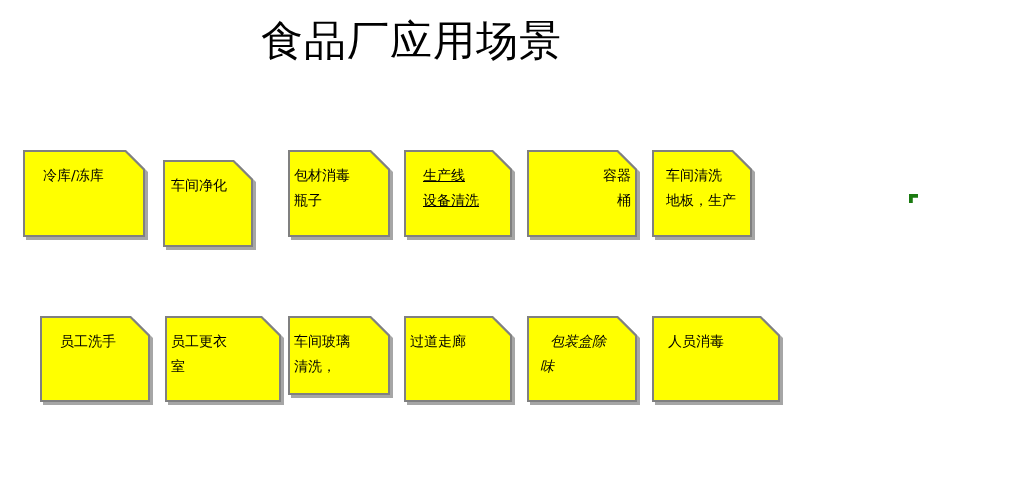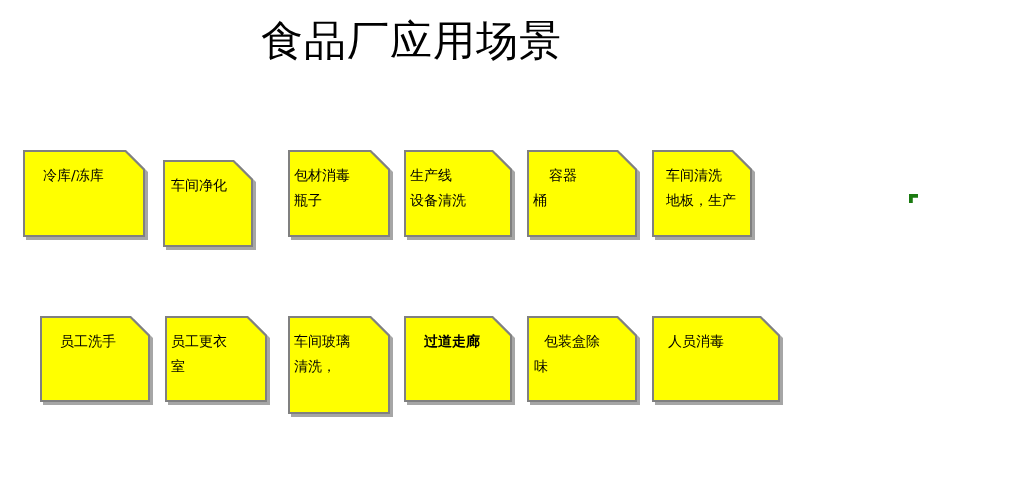--- a/index.html
+++ b/index.html
@@ -124,70 +124,70 @@
           <div class="shadow"></div>
           <div class="border"></div>
           <div class="fill"></div>
           <div class="note-text" style="padding-left: 6px;">包材消毒
 瓶子</div>
         </div>
         <div class="note" style="left: 404px; top: 150px; width: 108px; height: 87px;">
           <div class="shadow"></div>
           <div class="border"></div>
           <div class="fill"></div>
-          <div class="note-text" style="padding-left: 6px;">生产线
+          <div class="note-text" style="padding-left: 19px; text-decoration: underline;">生产线
 设备清洗</div>
         </div>
         <div class="note" style="left: 527px; top: 150px; width: 110px; height: 87px;">
           <div class="shadow"></div>
           <div class="border"></div>
           <div class="fill"></div>
-          <div class="note-text" style="padding-left: 6px; text-indent: 16px;">容器
+          <div class="note-text" style="padding-left: 6px; text-indent: 16px; text-align: right;">容器
 桶</div>
         </div>
         <div class="note" style="left: 652px; top: 150px; width: 100px; height: 87px;">
           <div class="shadow"></div>
           <div class="border"></div>
           <div class="fill"></div>
           <div class="note-text" style="padding-left: 14px;">车间清洗
 地板，生产</div>
         </div>
       </div>
       <div>
         <div class="note" style="left: 40px; top: 316px; width: 110px; height: 86px;">
           <div class="shadow"></div>
           <div class="border"></div>
           <div class="fill"></div>
           <div class="note-text" style="padding-left: 20px;">员工洗手</div>
         </div>
-        <div class="note" style="left: 165px; top: 316px; width: 102px; height: 86px;">
+        <div class="note" style="left: 165px; top: 316px; width: 116px; height: 86px;">
           <div class="shadow"></div>
           <div class="border"></div>
           <div class="fill"></div>
           <div class="note-text" style="padding-left: 6px;">员工更衣
 室</div>
         </div>
-        <div class="note" style="left: 288px; top: 316px; width: 102px; height: 98px;">
+        <div class="note" style="left: 288px; top: 316px; width: 102px; height: 79px;">
           <div class="shadow"></div>
           <div class="border"></div>
           <div class="fill"></div>
           <div class="note-text" style="padding-left: 6px;">车间玻璃
 清洗，</div>
         </div>
         <div class="note" style="left: 404px; top: 316px; width: 108px; height: 86px;">
           <div class="shadow"></div>
           <div class="border"></div>
           <div class="fill"></div>
-          <div class="note-text" style="padding-left: 20px; font-weight: bold;">过道走廊</div>
+          <div class="note-text" style="padding-left: 6px;">过道走廊</div>
         </div>
         <div class="note" style="left: 527px; top: 316px; width: 110px; height: 86px;">
           <div class="shadow"></div>
           <div class="border"></div>
           <div class="fill"></div>
-          <div class="note-text" style="padding-left: 7px; text-indent: 10px;">包装盒除
+          <div class="note-text" style="padding-left: 13px; text-indent: 10px; font-style: italic;">包装盒除
 味</div>
         </div>
         <div class="note" style="left: 652px; top: 316px; width: 128px; height: 86px;">
           <div class="shadow"></div>
           <div class="border"></div>
           <div class="fill"></div>
           <div class="note-text" style="padding-left: 16px;">人员消毒</div>
         </div>
       </div>
     </div>

